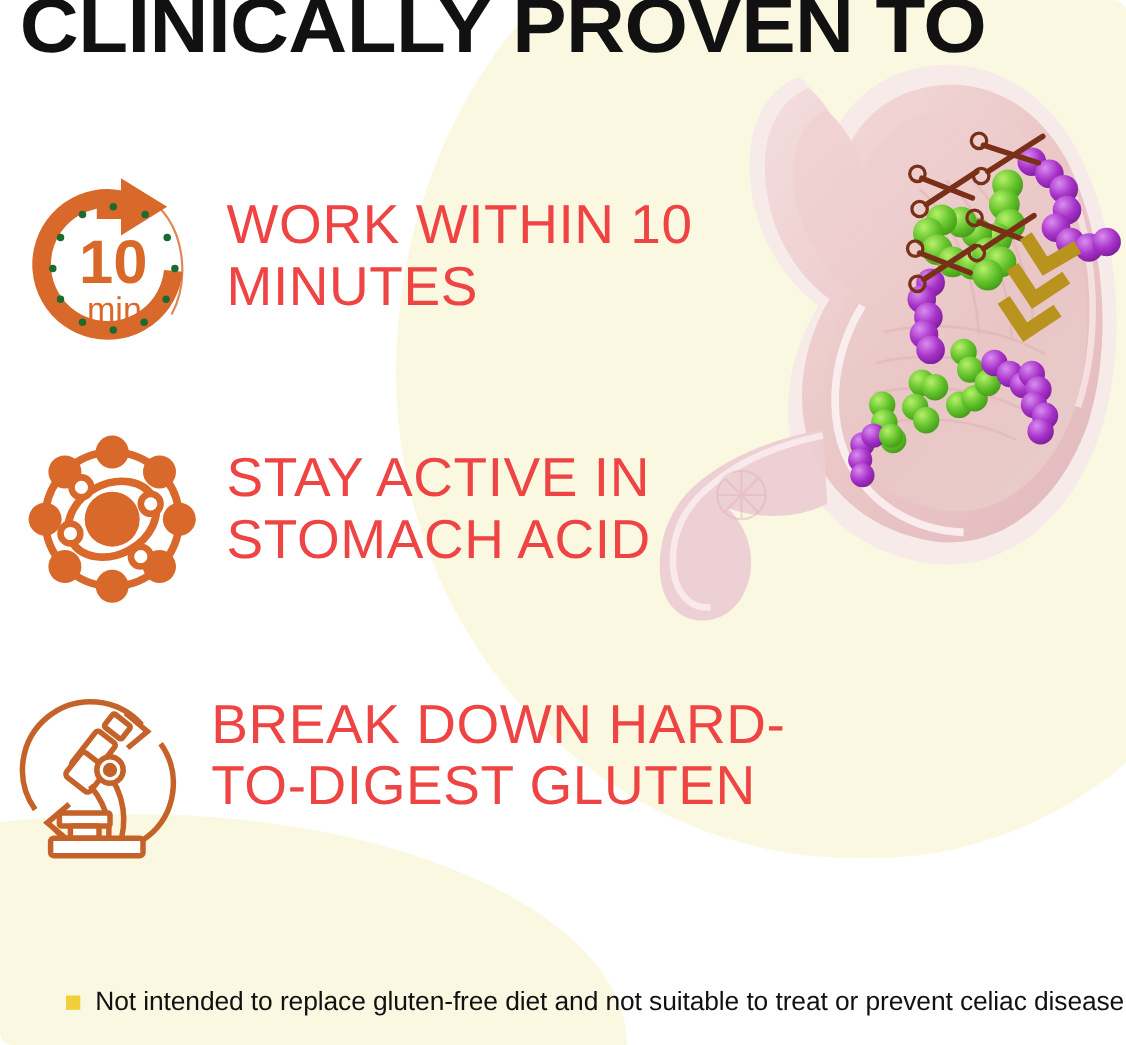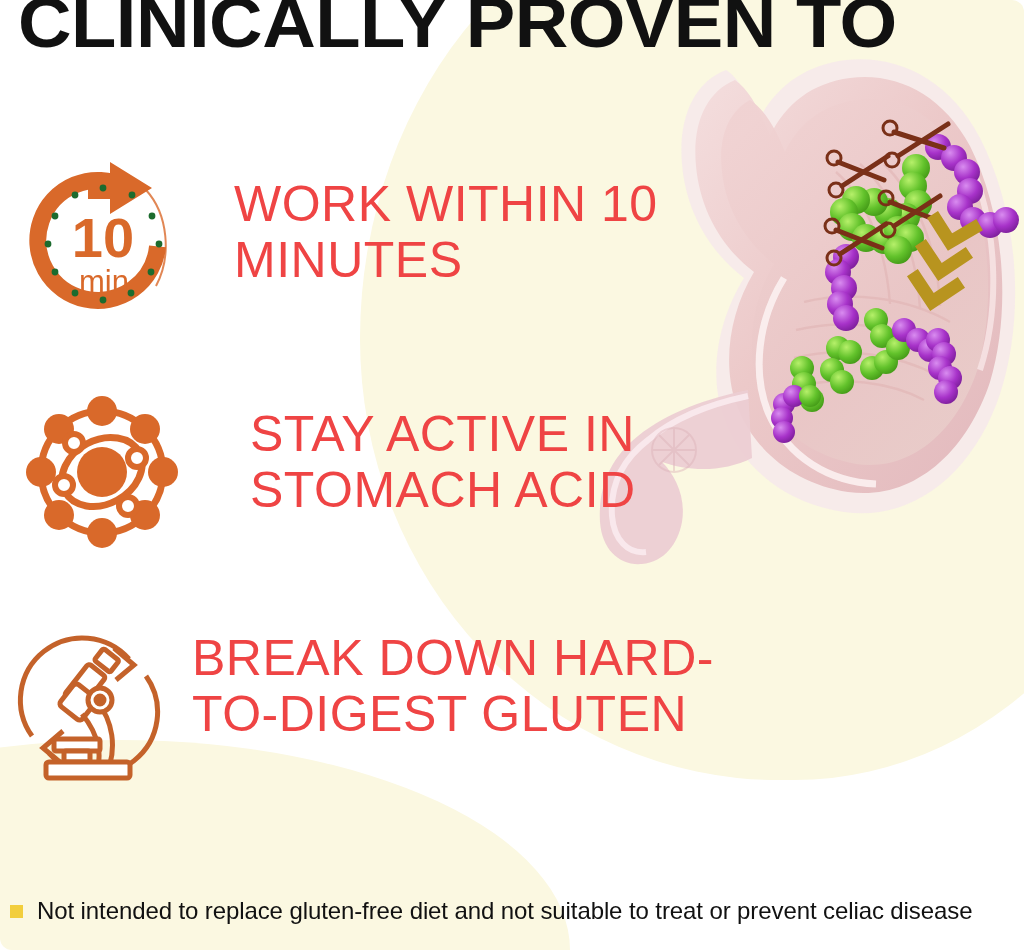--- a/index.html
+++ b/index.html
@@ -35,44 +35,45 @@
     transform:scaleX(1.06);
     transform-origin:left top;
     line-height:1.0;
   }
 
   
   #stomach-wrap{position:absolute;left:598px;top:52px;width:430px;height:520px;}
 
   
   .row{position:absolute;display:flex;align-items:flex-start;}
-  #row-1{left:18px;top:152px;gap:28px;}
-  #row-2{left:18px;top:388px;gap:44px;}
+  #row-1{left:18px;top:152px;}
+  #row-2{left:18px;top:388px;}
   #row-3{left:4px;top:618px;}
 
   .icon-box{width:170px;height:180px;flex:0 0 170px;position:relative;}
   .row-text{
     margin-left:18px;
     font-size:50px;
     font-weight:300;
     color:#ef4444;
     line-height:1.12;
     letter-spacing:0.5px;
     max-width:470px;
     padding-top:24px;
     white-space:pre-line;
   }
   #row-3 .row-text{max-width:600px;padding-top:12px;}
   #row-2 .row-text{padding-top:18px;}
 
   
   #footnote{
-    position:absolute;left:10px;top:897px;
+    position:absolute;left:22px;top:897px;
     display:flex;align-items:flex-start;
     width:1000px;
+    justify-content:flex-end;
   }
   #footnote-bullet{
     width:13px;height:13px;background:#f2ce3c;
     flex:0 0 13px;margin-top:8px;
   }
   #footnote-text{
     margin-left:14px;
     font-size:24px;
     line-height:1.18;
     color:#111111;

